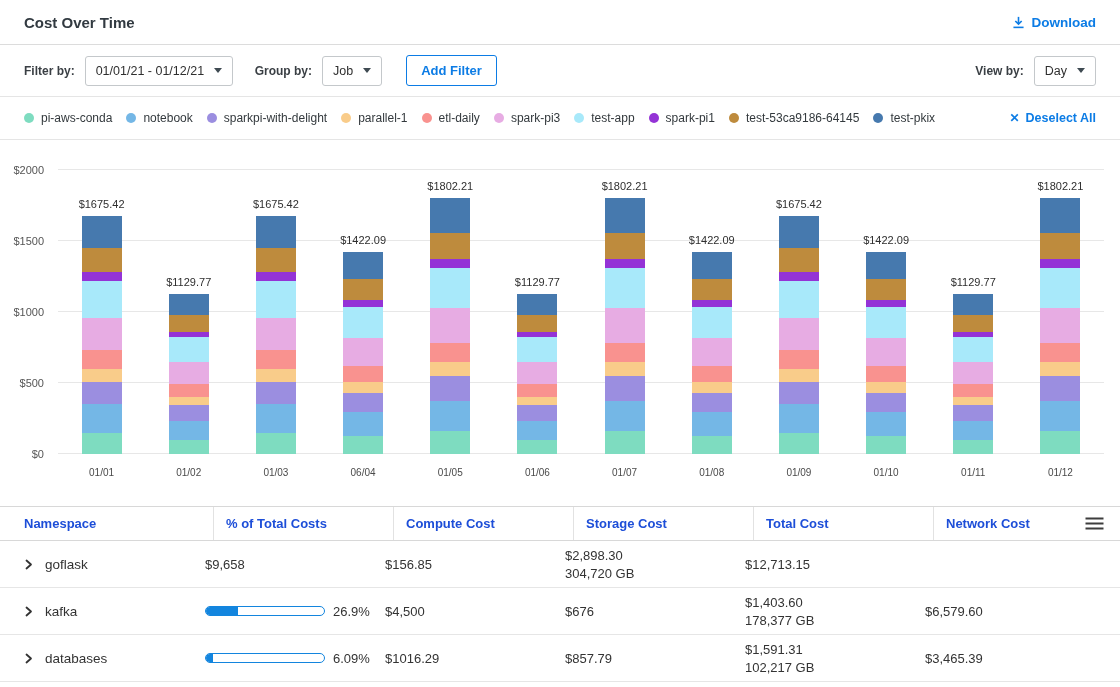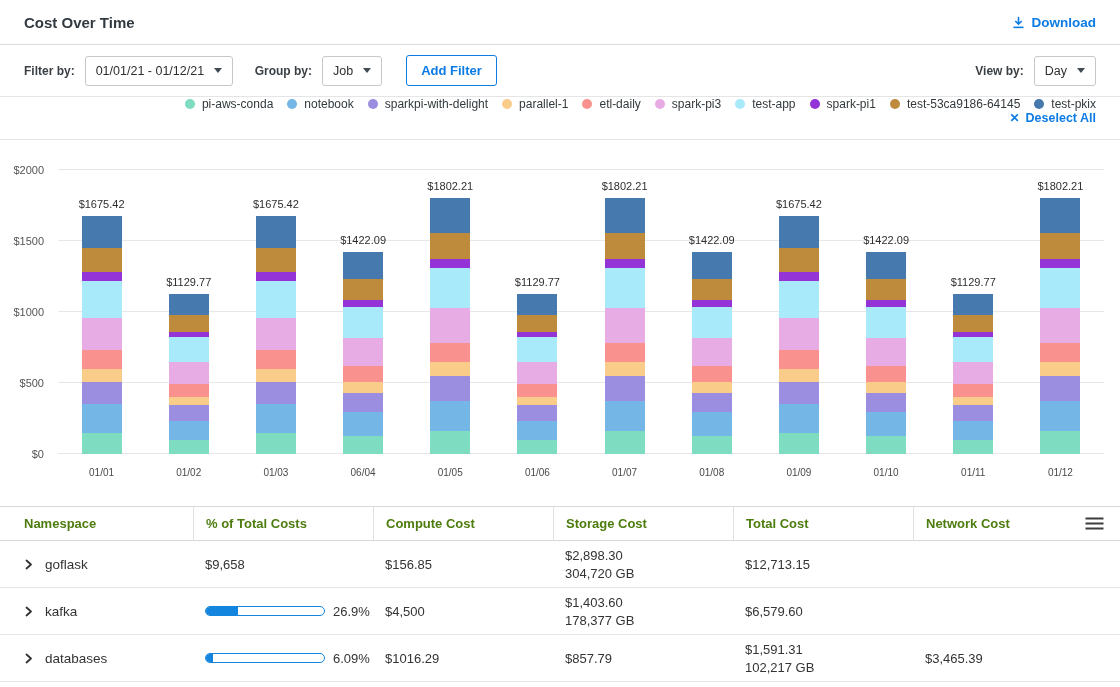--- a/index.html
+++ b/index.html
@@ -17,21 +17,21 @@
   .toolbar { display:flex; align-items:center; height:52px; padding:0 24px; border-bottom:1px solid #e5e5e5; gap:10px; }
   .tb-label { font-size:12px; font-weight:bold; color:#3a3f44; white-space:nowrap; }
   .gap-left { margin-left:12px; }
   .select { display:flex; align-items:center; justify-content:space-between; gap:10px; border:1px solid #c4c8cb; border-radius:3px; height:30px; padding:0 10px; font-size:12.5px; color:#2f2f2f; cursor:pointer; background:#fff; white-space:nowrap; }
   .select.date { width:148px; }
   .caret { width:0; height:0; border-left:4.5px solid transparent; border-right:4.5px solid transparent; border-top:5.5px solid #3f4a52; flex:none; }
   .add-filter { margin-left:14px; border:1px solid #0c7ce5; color:#0c7ce5; background:#fff; font-family:inherit; font-size:13px; font-weight:bold; height:31px; padding:0 14px; border-radius:3px; cursor:pointer; }
   .tb-spacer { flex:1; }
 
   
-  .legend-row { display:flex; align-items:flex-end; height:43px; padding:0 24px; border-bottom:1px solid #e5e5e5;flex-direction:column; }
+  .legend-row { display:flex; align-items:center; height:43px; padding:0 24px; border-bottom:1px solid #e5e5e5; }
   .legend-items { display:flex; align-items:center; gap:14px; }
   .legend-item { display:flex; align-items:center; gap:7px; font-size:12px; color:#33393d; cursor:pointer; white-space:nowrap; flex:none; }
   .dot { width:10px; height:10px; border-radius:50%; flex:none; }
   .deselect-all { margin-left:auto; display:flex; align-items:center; gap:6px; color:#0c7ce5; font-size:12.5px; font-weight:bold; cursor:pointer; white-space:nowrap; }
   .x-glyph { font-size:12px; }
 
   
   .chart { position:relative; height:352px; }
   .chart-y-axis { position:absolute; left:0; width:48px; top:30px; bottom:38px; }
   .y-tick { position:absolute; right:4px; transform:translateY(50%); font-size:11px; color:#555; }
@@ -41,23 +41,23 @@
   .bar { position:absolute; bottom:0; left:50%; transform:translateX(-50%); width:40px; height:100%; display:flex; flex-direction:column-reverse; }
   .seg { width:100%; flex:none; }
   .bar-label { position:absolute; left:-22px; right:-22px; text-align:center; font-size:11px; color:#2e2e2e; white-space:nowrap; }
   .chart-x-axis { position:absolute; left:58px; right:16px; bottom:10px; height:15px; }
   .x-tick { position:absolute; top:0; text-align:center; font-size:10px; color:#4a4a4a; }
 
   
   .cost-table { margin-top:14px; }
   .t-row { display:grid; grid-template-columns:193px 180px 180px 180px 180px 1fr; align-items:stretch; }
   .t-head { border-top:1px solid #d8d8d8; border-bottom:1px solid #d8d8d8; height:35px; }
-  .th { display:flex; align-items:center; font-size:13px; font-weight:bold; color:#4d7c0f; padding-left:12px; }
+  .th { display:flex; align-items:center; font-size:13px; font-weight:bold; color:#1d4ed8; padding-left:12px; }
   .th:first-child { padding-left:24px; }
-  .th + .th { border-left:1px solid #e2e2e2; }
+  .th + .th { border-left:1px solid #e2e2e2;margin-left:20px; }
   .th-label { flex:1; }
   .menu-icon { display:inline-flex; margin-right:16px; cursor:pointer; }
   .tr { height:47px; border-bottom:1px solid #e6e6e6; }
   .td { display:flex; align-items:center; font-size:13px; color:#333; padding-left:12px; }
   .td.ns { padding-left:22px; gap:10px; font-size:13.5px; cursor:pointer; }
   .chev { display:inline-flex; cursor:pointer; }
   .pb { width:120px; height:10px; border:1px solid #1385de; border-radius:6px; overflow:hidden; position:relative; flex:none; background:#fff; }
   .pb-fill { position:absolute; left:0; top:0; bottom:0; background:#1385de; }
   .pct { margin-left:8px; }
   .td.net { flex-direction:column; align-items:flex-start; justify-content:center; gap:3px; }
@@ -414,20 +414,21 @@
             </div>
             <div>kafka</div>
           </div>
           <div class="td">
             <div class="pb">
               <div class="pb-fill" style="width: 26.9%;"></div>
             </div>
             <div class="pct">26.9%</div>
           </div>
           <div class="td">$4,500</div>
+          <div class="td">$676</div>
           <div class="td net">
             <div>$1,403.60</div>
             <div>178,377 GB</div>
           </div>
           <div class="td">$6,579.60</div>
         </div>
         <div class="t-row tr">
           <div class="td ns">
             <div class="chev">
               <svg width="13" height="13" viewBox="0 0 13 13" fill="none">

